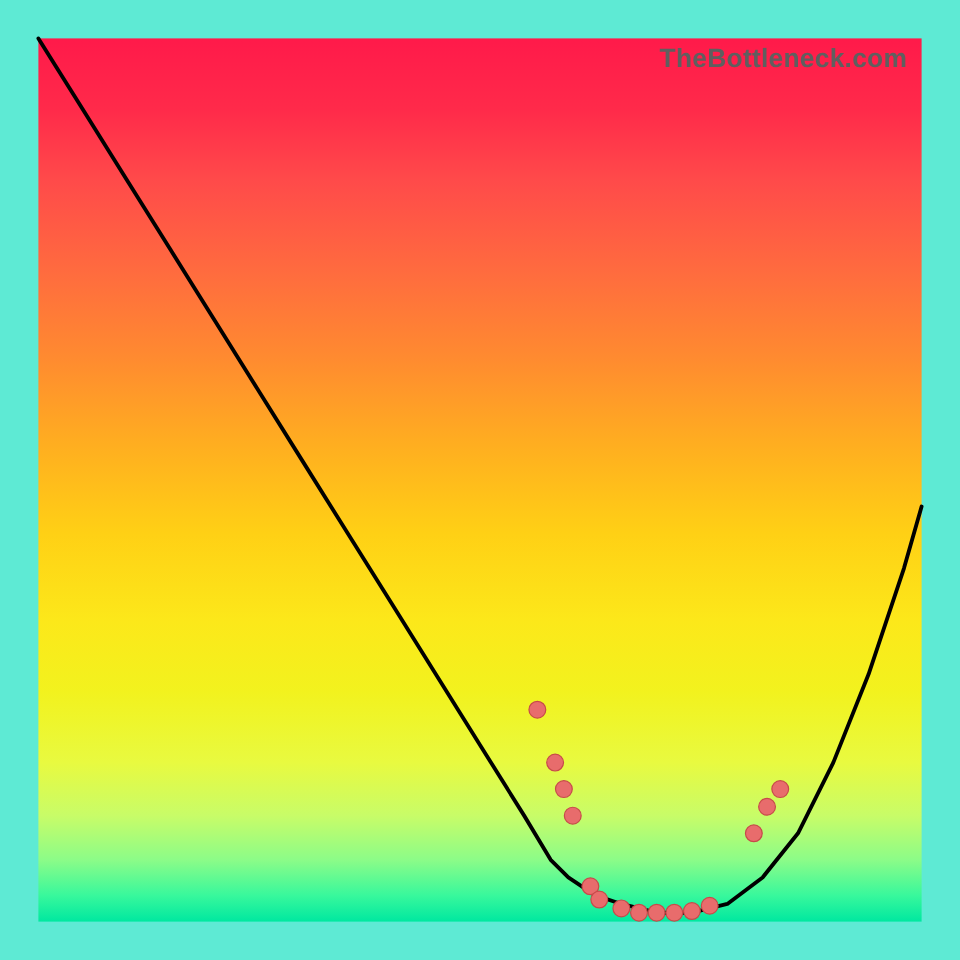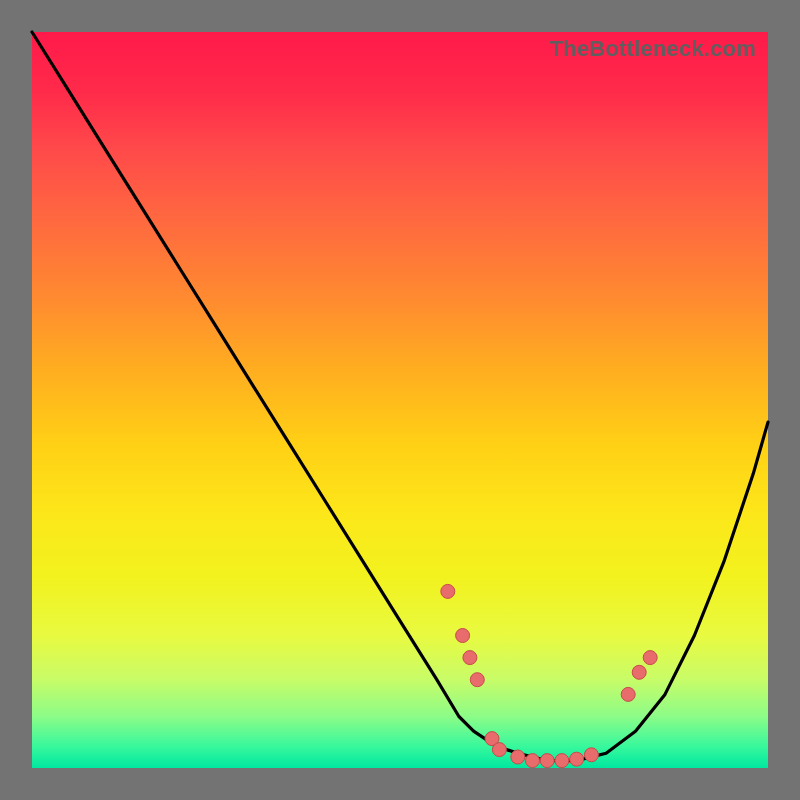--- a/index.html
+++ b/index.html
@@ -1,21 +1,21 @@
 <!DOCTYPE html>
 <html><head>
 <meta charset="utf-8">
 <style>
   * { margin: 0; padding: 0; box-sizing: border-box; }
   html, body { width: 800px; height: 800px; overflow: hidden; background: #000; }
   .frame {
     position: relative;
     width: 800px;
     height: 800px;
-    background: #737373;
+    background: #5eead4;
     padding-left: 28px;
   }
   .plot-area {
     position: absolute;
     left: 32px;
     top: 32px;
     width: 736px;
     height: 736px;
     background: linear-gradient(to bottom,
       #ff1a4a 0%,

